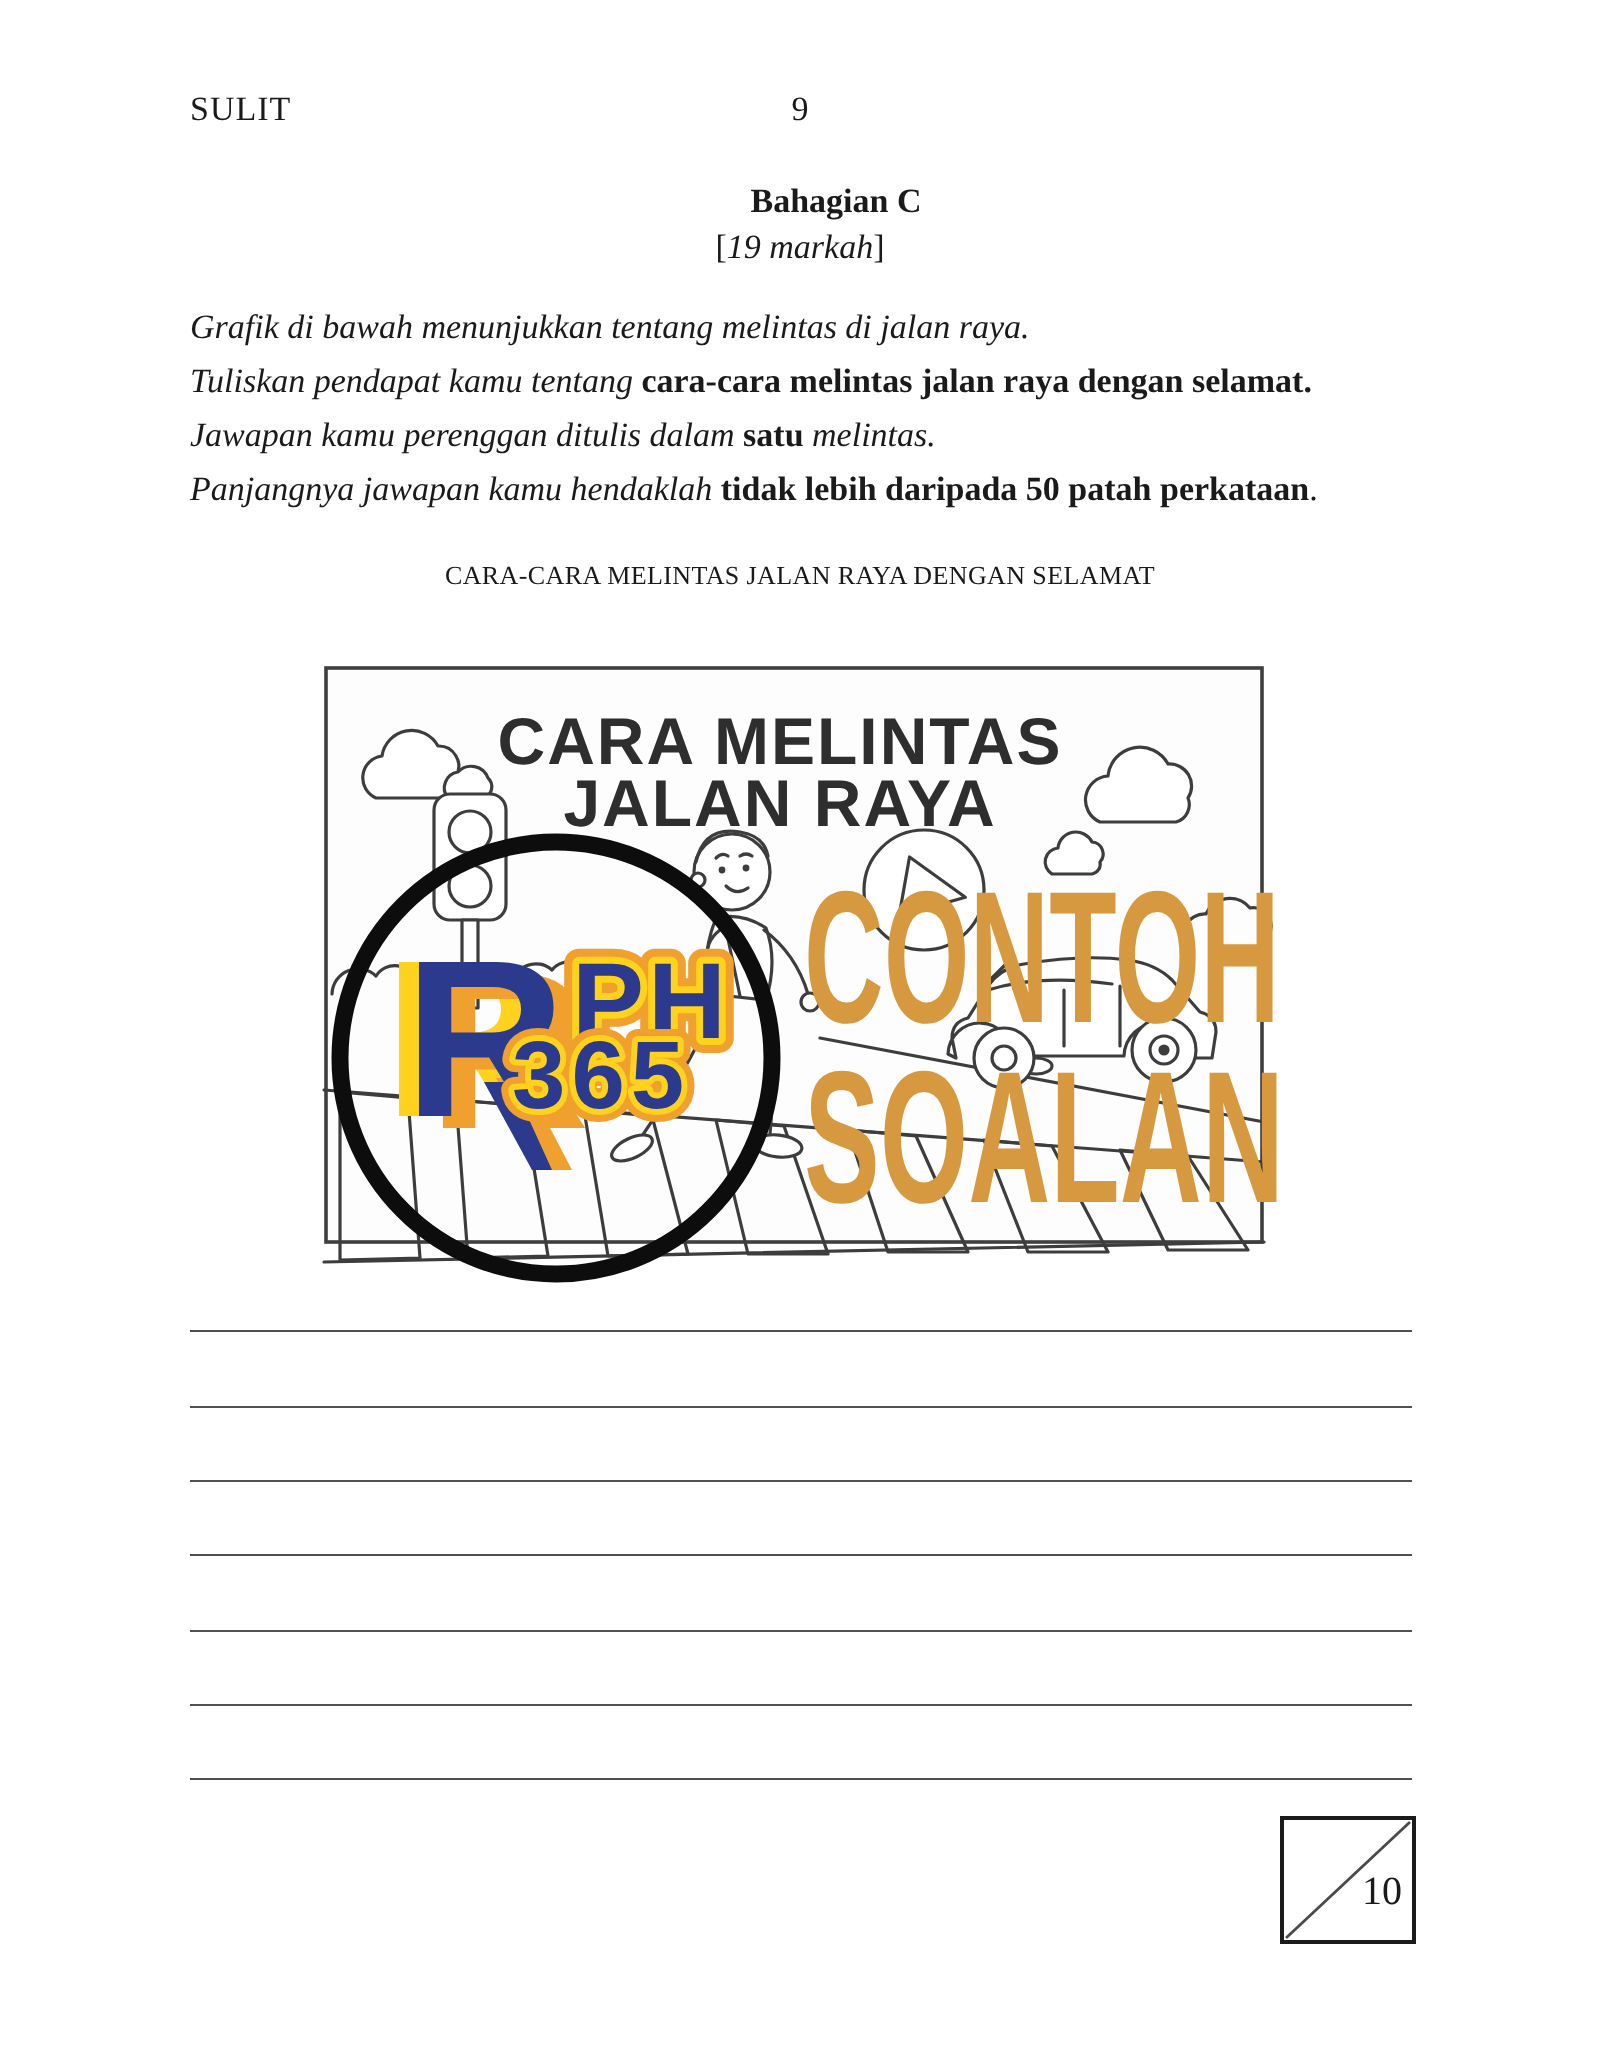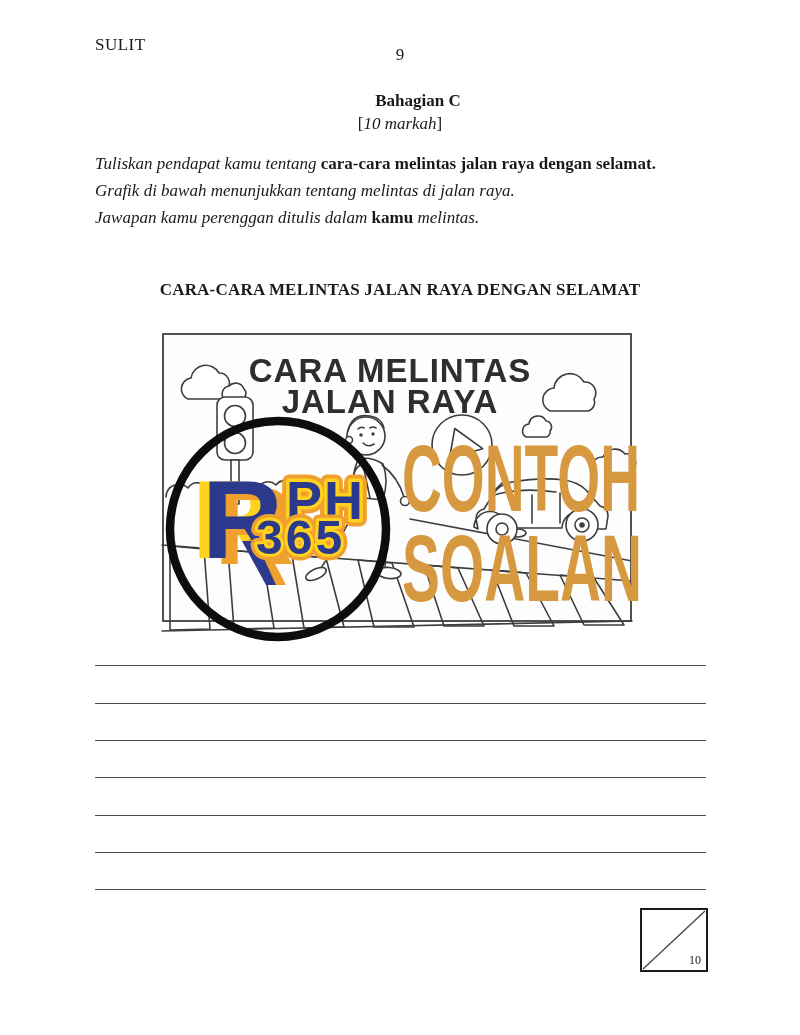--- a/index.html
+++ b/index.html
@@ -1,52 +1,53 @@
 <!DOCTYPE html>
 <html><head>
 <meta charset="utf-8">
 <style>
   html,body{margin:0;padding:0;}
   body{
     width:800px;height:1035px;background:#ffffff;position:relative;
     font-family:"Liberation Serif",serif;color:#1a1a1a;overflow:hidden;
   }
   .page{position:absolute;inset:0;}
-  .hdr-left{position:absolute;left:95px;top:35px;font-size:17px;letter-spacing:.5px;}
+  .hdr-left{position:absolute;left:95px;top:45px;font-size:17px;letter-spacing:.5px;}
   .hdr-page{position:absolute;left:0;right:0;top:45px;text-align:center;font-size:17px;}
   .sec-title{position:absolute;left:0;right:0;top:91px;text-align:center;font-weight:bold;font-size:17px;padding-left:36px;}
   .sec-marks{position:absolute;left:0;right:0;top:114px;text-align:center;font-size:17px;}
   .instructions{position:absolute;left:95px;top:150px;width:620px;font-size:17px;}
   .instructions p{margin:0;line-height:27.1px;white-space:nowrap;}
   .it{font-style:italic}
   .bd{font-weight:bold}
-  .q-heading{position:absolute;left:0;right:0;top:280px;text-align:center;font-weight:bold;font-size:17px;letter-spacing:.2px;}
+  .q-heading{position:absolute;left:0;right:0;top:280px;text-align:center;font-weight:normal;font-size:13px;letter-spacing:.2px;}
   .figure{position:absolute;left:162px;top:333px;width:470px;height:289px;text-align:right;}
   .figure svg{overflow:visible;display:block;}
   .answer-lines{position:absolute;left:95px;top:629px;width:611px;}
   .answer-line{height:36.33px;border-bottom:1.55px solid #4f4f4f;}
   .marks-box{position:absolute;left:640px;top:908px;width:64px;height:60px;border:2px solid #1b1b1b;background:#fff;}
   .marks-box svg{position:absolute;left:0;top:0;width:100%;height:100%;}
-  .marks-box .score{position:absolute;right:5px;bottom:2px;font-size:12px;}
+  .marks-box .score{position:absolute;right:5px;bottom:12px;font-size:20px;}
 </style>
 </head>
 <body>
 
 <div class="page">
 
   <div class="hdr-left">SULIT</div>
   <div class="hdr-page">9</div>
 
   <div class="sec-title">Bahagian C</div>
-  <div class="sec-marks"><span>[</span><span class="it">10 markah</span><span>]</span></div>
+  <div class="sec-marks"><span>[</span><span class="it">19 markah</span><span>]</span></div>
 
   <div class="instructions">
+    <p><span class="it">Grafik di bawah menunjukkan tentang melintas di jalan raya.</span></p>
     <p><span class="it">Tuliskan pendapat kamu tentang </span><span class="bd">cara-cara melintas jalan raya dengan selamat.</span></p>
-    <p><span class="it">Grafik di bawah menunjukkan tentang melintas di jalan raya.</span></p>
-    <p><span class="it">Jawapan kamu perenggan ditulis dalam </span><span class="bd">kamu</span><span class="it"> melintas.</span></p>
+    <p><span class="it">Jawapan kamu perenggan ditulis dalam </span><span class="bd">satu</span><span class="it"> melintas.</span></p>
+    <p><span class="it">Panjangnya jawapan kamu hendaklah </span><span class="bd">tidak lebih daripada 50 patah perkataan</span><span>.</span></p>
   </div>
 
   <div class="q-heading">CARA-CARA MELINTAS JALAN RAYA DENGAN SELAMAT</div>
 
   <div class="figure">
     <svg width="470" height="289" viewBox="0 0 470 289" xmlns="http://www.w3.org/2000/svg">
 
       <rect x="1" y="1" width="468" height="287" fill="#fdfdfd" stroke="#3f3f3f" stroke-width="1.8"></rect>
 
       <g fill="none" stroke-width="1.6" stroke-linecap="round" stroke-linejoin="round" stroke="#3D3D3D">

